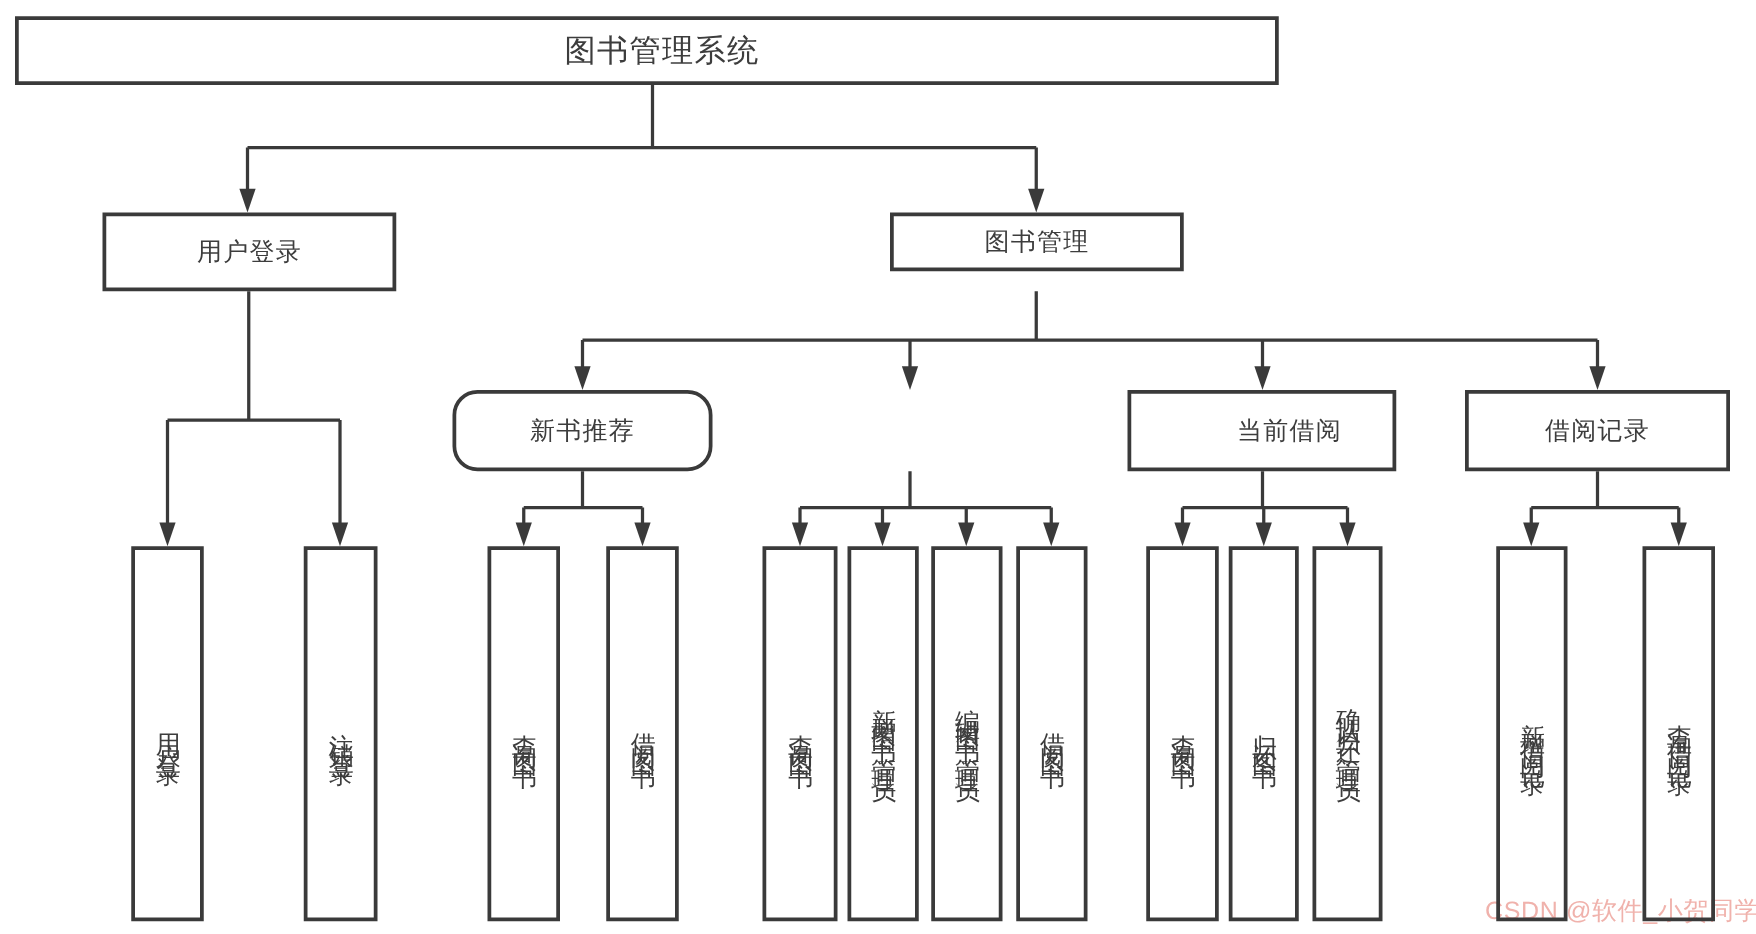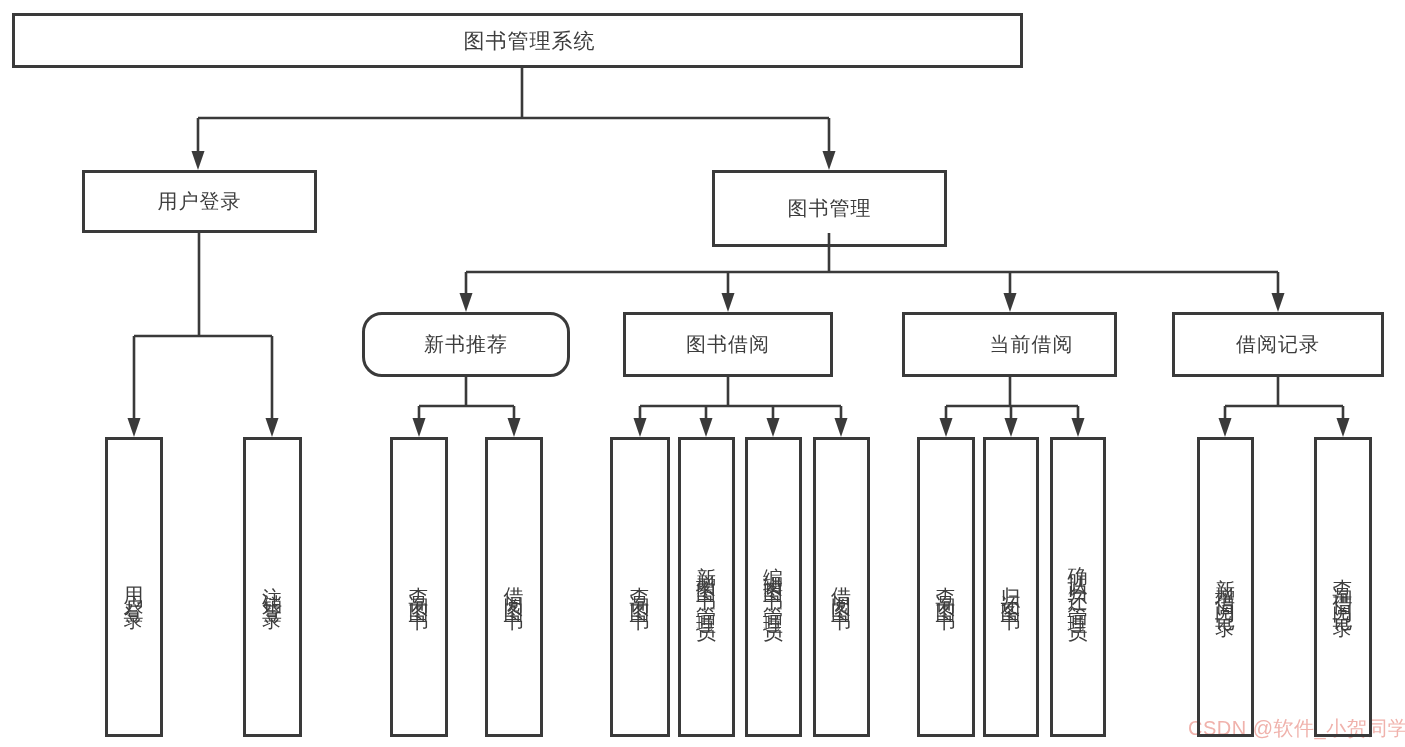--- a/index.html
+++ b/index.html
@@ -7,21 +7,21 @@
     font-family:"Liberation Sans","DejaVu Sans",sans-serif;
     width:1405px;height:747px;position:relative;overflow:hidden;
   }
   .canvas{position:absolute;left:0;top:0;width:1405px;height:747px;}
   svg.connectors{position:absolute;left:0;top:0;z-index:1;}
   .node{
     position:absolute;border:3px solid #3a3a3a;background:transparent;
     display:flex;align-items:center;justify-content:center;
     color:#3d3d3d;box-sizing:border-box;z-index:2;
   }
-  .node.title{font-size:21px;letter-spacing:1px;padding-left:24px;}
+  .node.title{font-size:25px;letter-spacing:1px;padding-left:24px;}
   .node.h{font-size:20px;letter-spacing:1px;}
   .leaf{
     position:absolute;border:3px solid #3a3a3a;background:transparent;
     display:flex;align-items:center;justify-content:center;
     box-sizing:border-box;z-index:2;top:437px;height:300px;
   }
   .leaf span{
     writing-mode:vertical-rl;text-orientation:mixed;
     font-size:20px;letter-spacing:8px;color:#3d3d3d;line-height:1;
     white-space:nowrap;
@@ -71,29 +71,26 @@
     </g>
   </svg>
 
   <div class="node title" style="left:12px;top:13px;width:1011px;height:55px;">
     <span>图书管理系统</span>
   </div>
 
   <div class="node h" style="left:82px;top:170px;width:235px;height:63px;">
     <span>用户登录</span>
   </div>
-  <div class="node h" style="left:712px;top:170px;width:235px;height:77px;">
+  <div class="node h" style="left:712px;top:170px;width:235px;height:47px;">
     <span>图书管理</span>
   </div>
 
   <div class="node h" style="left:362px;top:312px;width:208px;height:65px;border-radius:20px;">
     <span>新书推荐</span>
-  </div>
-  <div class="node h" style="left:623px;top:312px;width:210px;height:65px;">
-    <span>图书借阅</span>
   </div>
   <div class="node h" style="left:902px;top:312px;width:215px;height:65px;padding-left:44px;">
     <span>当前借阅</span>
   </div>
   <div class="node h" style="left:1172px;top:312px;width:212px;height:65px;">
     <span>借阅记录</span>
   </div>
 
   <div class="leaf" style="left:105px;width:58px;">
     <span>用户登录</span>

